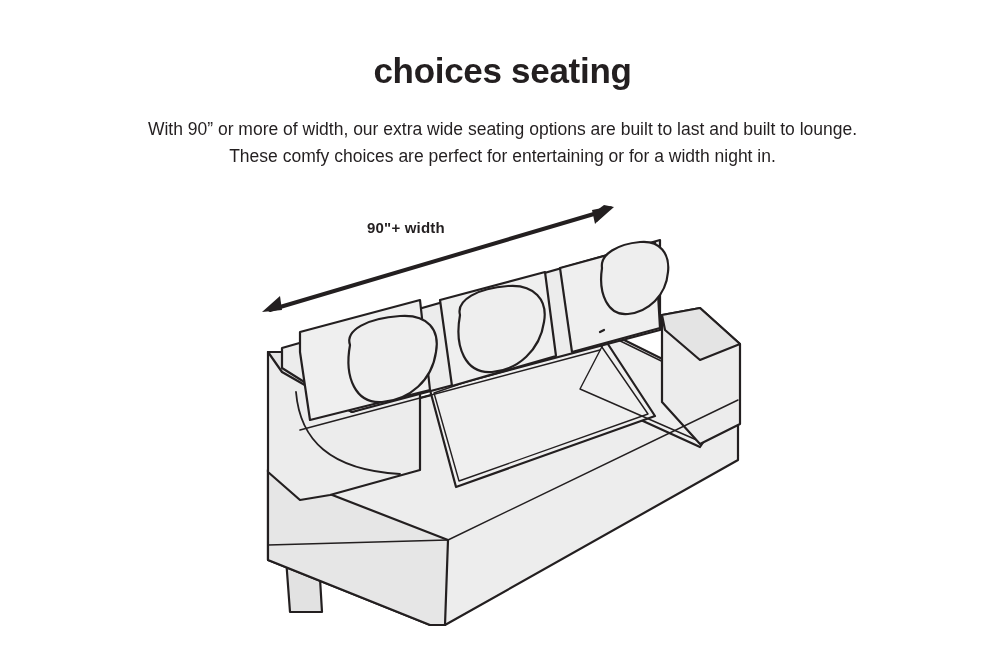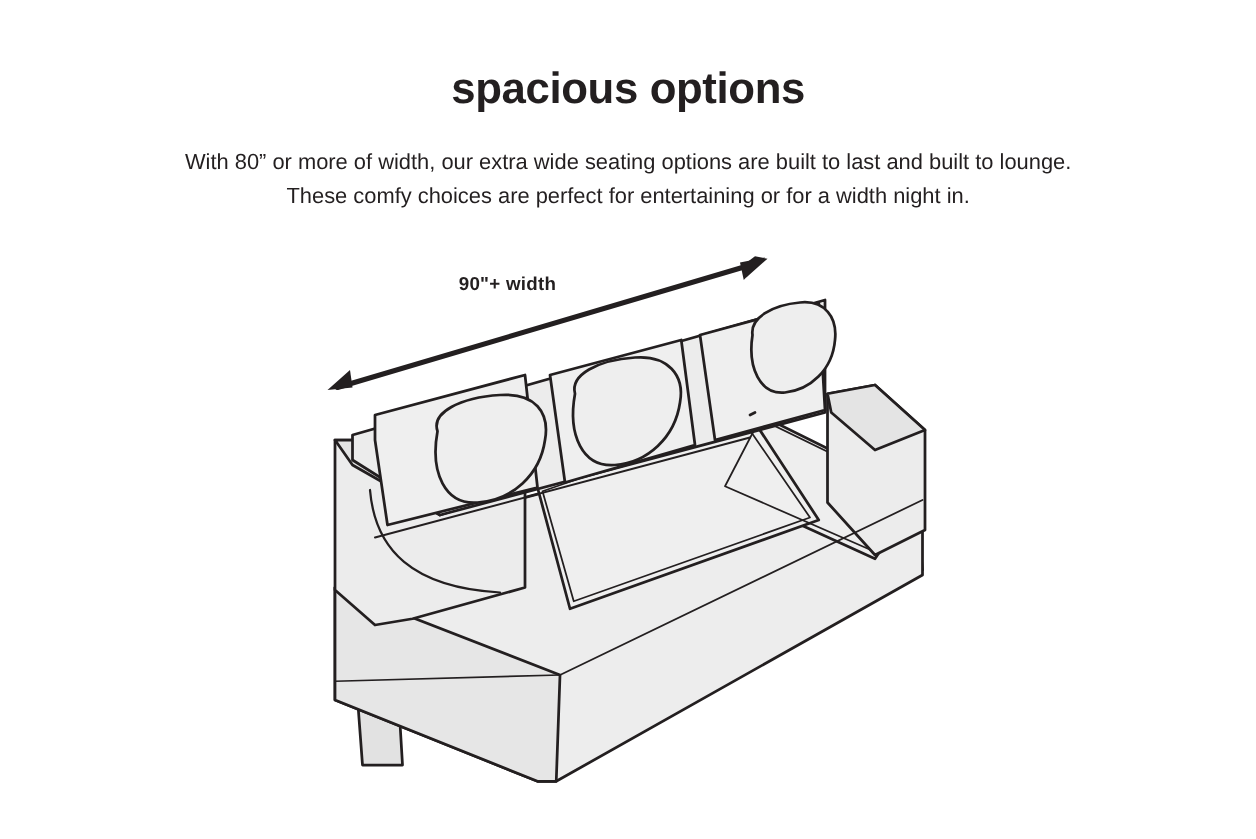--- a/index.html
+++ b/index.html
@@ -62,24 +62,24 @@
     top: 0;
     width: 1005px;
     height: 671px;
   }
 </style>
 </head>
 <body>
 
 <div class="page">
 
-  <div class="headline">spacious options</div>
+  <div class="headline">choices seating</div>
 
   <div class="subhead">
-    <span>With 80” or more of width, our extra wide seating options are built to last and built to lounge.</span>
+    <span>With 90” or more of width, our extra wide seating options are built to last and built to lounge.</span>
     <span class="line2">These comfy choices are perfect for entertaining or for a width night in.</span>
   </div>
 
   <div class="dim-label">90"+ width</div>
 
   <svg class="art" viewBox="0 0 1005 671" xmlns="http://www.w3.org/2000/svg">
 
     <g>
       <line x1="270" y1="310" x2="604" y2="211" stroke="#231f20" stroke-width="4" stroke-linecap="round"></line>
       <polygon points="604,205 614,207 597,222 596,211" fill="#231f20"></polygon>

